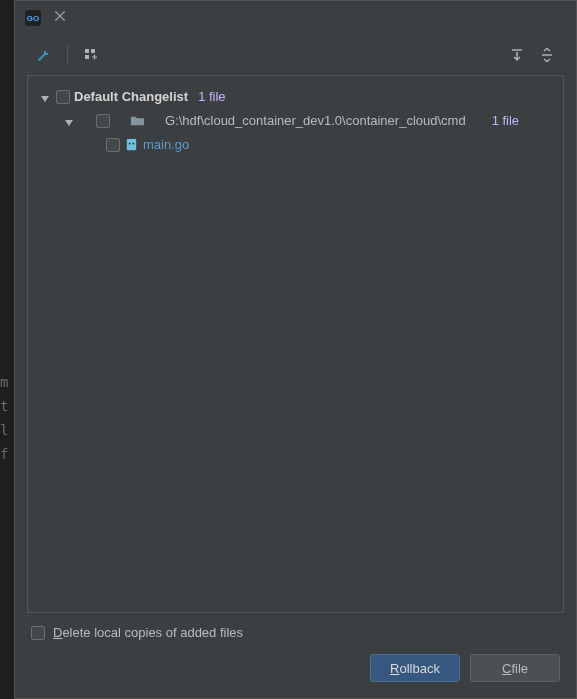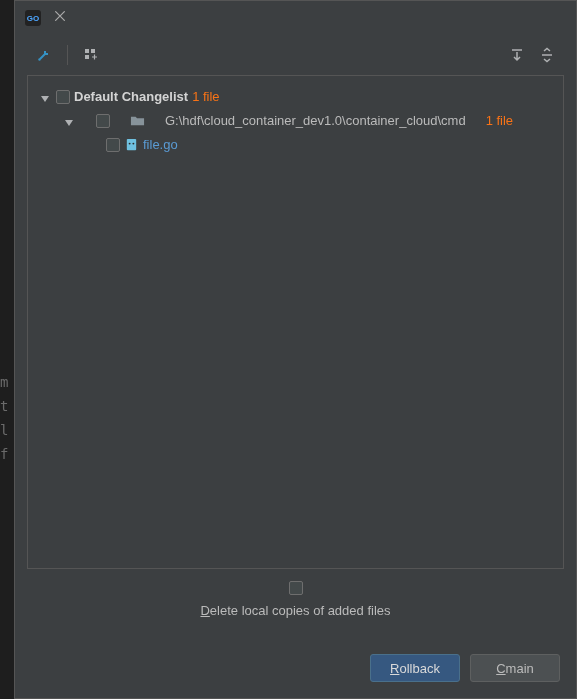--- a/index.html
+++ b/index.html
@@ -106,33 +106,32 @@
     border: 1px solid #6e6e6e;
     border-radius: 2px;
     background: #43494a;
     cursor: pointer;
     flex-shrink: 0;
   }
   .folder-icon svg, .file-icon svg { width: 15px; height: 15px; display:block; }
   .row-label { color: #bbbbbb; }
   .row-label.bold { font-weight: 600; color: #d4d4d4; }
   .row-label.link { color: #5a9bd4; }
-  .row-count { color: #f97316; }
+  .row-count { color: #c4b5fd; margin-left: 6px; }
   .indent0 { padding-left: 10px; }
   .indent1 { padding-left: 34px; gap: 20px; }
   .indent2 { padding-left: 78px; }
   .bottom-area {
     padding: 12px 16px 16px 16px;
   }
   .del-row {
     display: flex;
     align-items: center;
     gap: 8px;
-    margin-bottom: 36px;
-    flex-direction: column;
+    margin-bottom: 14px;
   }
   .del-row label { color: #bbbbbb; cursor: pointer; }
   .del-row .u { text-decoration: underline; }
   .btn-row {
     display: flex;
     justify-content: flex-end;
     gap: 10px;
   }
   .btn {
     min-width: 90px;
@@ -237,35 +236,35 @@
 
     <div class="tree-row indent2">
       <span class="chk"></span>
       <span class="file-icon">
         <svg viewBox="0 0 16 16">
           <rect x="3" y="2" width="10" height="12" rx="1" fill="#6fc1e0"></rect>
           <circle cx="6" cy="7" r="1" fill="#2b2b2b"></circle>
           <circle cx="10" cy="7" r="1" fill="#2b2b2b"></circle>
         </svg>
       </span>
-      <span class="row-label link">file.go</span>
+      <span class="row-label link">main.go</span>
     </div>
 
   </div>
 
   <div class="bottom-area">
     <div class="del-row">
       <span class="chk"></span>
       <label><span class="u">D</span><span>elete local copies of added files</span></label>
     </div>
     <div class="btn-row">
       <button class="btn primary">
           <span class="u">R</span>
           <span>ollback</span>
         </button>
       <button class="btn">
           <span class="u">C</span>
-          <span>main</span>
+          <span>file</span>
         </button>
     </div>
   </div>
 
 </div>
 
 </body></html>

